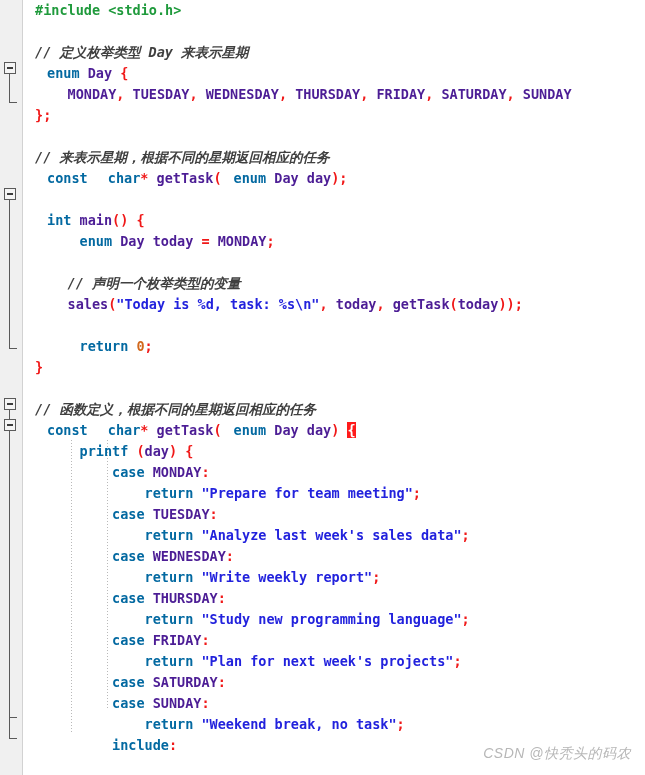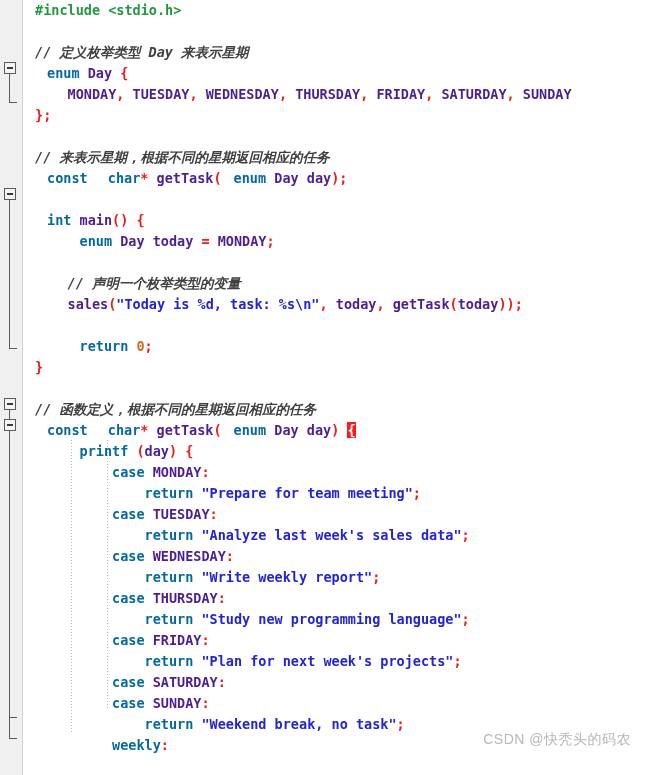--- a/index.html
+++ b/index.html
@@ -111,27 +111,28 @@
   .brace-hl {
     background: #ff1a1a;
     color: #ffffff;
     font-weight: bold;
   }
 
   
   .watermark {
     position: absolute;
     right: 14px;
-    bottom: 26px;
+    bottom: 12px;
     font-family: "Liberation Sans", sans-serif;
     font-size: 14px;
     color: #b7b7b7;
     letter-spacing: 0.5px;
     font-weight: normal;
     white-space: nowrap;
+    font-style: italic;
   }
 </style>
 </head>
 <body>
 
 <div id="editor">
 
   <div class="gutter" id="gutter">
       <div class="fold-box" style="top: 62px; left: 4px;"></div>
       <div class="fold-line" style="top: 74px; height: 28px;"></div>
@@ -181,18 +182,18 @@
         <div class="line"><span class="tok-ident">            </span><span class="tok-kw">return</span><span class="tok-ident"> </span><span class="tok-str">"Analyze last week's sales data"</span><span class="tok-punc">;</span></div>
         <div class="line"><span class="tok-ident">        </span><span class="tok-kw">case</span><span class="tok-ident"> WEDNESDAY</span><span class="tok-punc">:</span></div>
         <div class="line"><span class="tok-ident">            </span><span class="tok-kw">return</span><span class="tok-ident"> </span><span class="tok-str">"Write weekly report"</span><span class="tok-punc">;</span></div>
         <div class="line"><span class="tok-ident">        </span><span class="tok-kw">case</span><span class="tok-ident"> THURSDAY</span><span class="tok-punc">:</span></div>
         <div class="line"><span class="tok-ident">            </span><span class="tok-kw">return</span><span class="tok-ident"> </span><span class="tok-str">"Study new programming language"</span><span class="tok-punc">;</span></div>
         <div class="line"><span class="tok-ident">        </span><span class="tok-kw">case</span><span class="tok-ident"> FRIDAY</span><span class="tok-punc">:</span></div>
         <div class="line"><span class="tok-ident">            </span><span class="tok-kw">return</span><span class="tok-ident"> </span><span class="tok-str">"Plan for next week's projects"</span><span class="tok-punc">;</span></div>
         <div class="line"><span class="tok-ident">        </span><span class="tok-kw">case</span><span class="tok-ident"> SATURDAY</span><span class="tok-punc">:</span></div>
         <div class="line"><span class="tok-ident">        </span><span class="tok-kw">case</span><span class="tok-ident"> SUNDAY</span><span class="tok-punc">:</span></div>
         <div class="line"><span class="tok-ident">            </span><span class="tok-kw">return</span><span class="tok-ident"> </span><span class="tok-str">"Weekend break, no task"</span><span class="tok-punc">;</span></div>
-        <div class="line"><span class="tok-ident">        </span><span class="tok-kw">weekly</span><span class="tok-punc">:</span></div>
+        <div class="line"><span class="tok-ident">        </span><span class="tok-kw">include</span><span class="tok-punc">:</span></div>
       </div>
   </div>
 
   <div class="watermark">CSDN @快秃头的码农</div>
 </div>
 
 </body></html>

